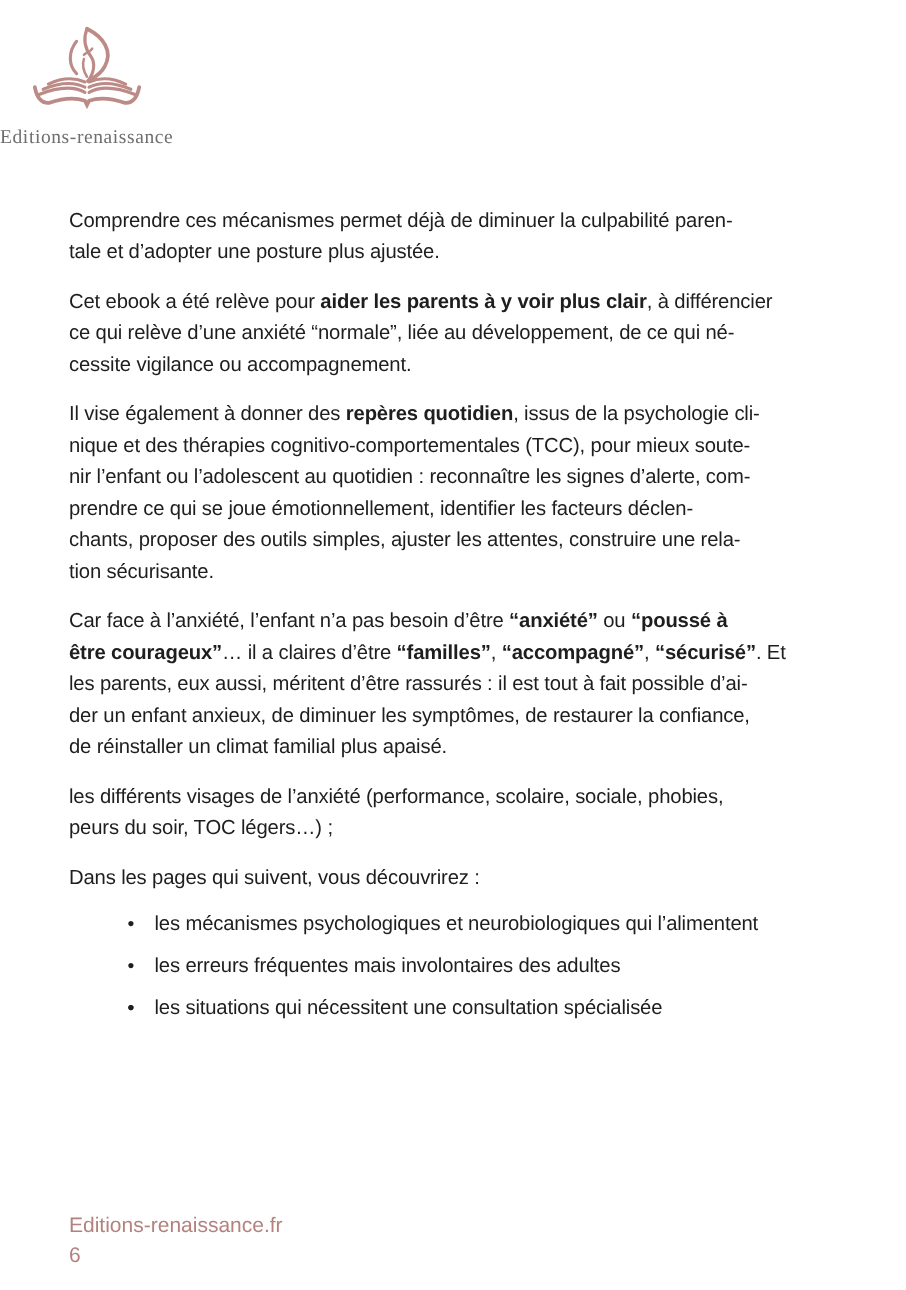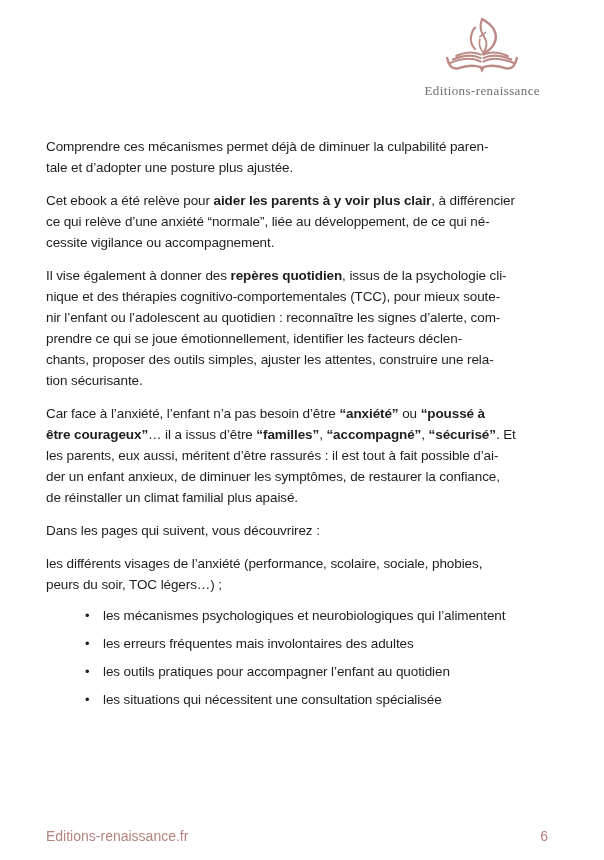--- a/index.html
+++ b/index.html
@@ -9,21 +9,21 @@
     width:604px;height:860px;
     background:#ffffff;
     overflow:hidden;
     font-family:"Liberation Sans","DejaVu Sans",sans-serif;
     color:#1e1e1e;
     font-size:13.5px;line-height:21px;
     letter-spacing:-0.1px;
   }
   
   .header{
-    display:flex;justify-content:flex-end;
+    display:flex;
     padding:15px 64px 0 0;
   }
   .brand{display:flex;flex-direction:column;align-items:center;}
   .brand svg{display:block;}
   .brand-name{
     margin-top:3px;
     font-family:"Liberation Serif","DejaVu Serif",serif;
     font-size:13px;line-height:17px;
     letter-spacing:0.4px;
     color:#6f6f6f;
@@ -51,20 +51,21 @@
   }
   .closing{margin-top:21px;}
   
   .footer{
     position:absolute;left:0;right:0;bottom:0;
     display:flex;justify-content:space-between;align-items:baseline;
     padding:0 56px 14px 46px;
     color:#b3827e;
     font-size:14px;line-height:20px;
     letter-spacing:0;
+    flex-direction:column;
   }
 </style>
 </head>
 <body>
 
 <div class="page">
 
   <div class="header">
     <div class="brand">
       <svg viewBox="0 0 120 92" width="88" height="64" aria-hidden="true">
@@ -96,32 +97,32 @@
     <p class="para"><span>Cet ebook a été relève pour </span><span class="b">aider les parents à y voir plus clair</span><span>, à différencier
 ce qui relève d’une anxiété “normale”, liée au développement, de ce qui né-
 cessite vigilance ou accompagnement.</span></p>
     <p class="para"><span>Il vise également à donner des </span><span class="b">repères quotidien</span><span>, issus de la psychologie cli-
 nique et des thérapies cognitivo-comportementales (TCC), pour mieux soute-
 nir l’enfant ou l’adolescent au quotidien : reconnaître les signes d’alerte, com-
 prendre ce qui se joue émotionnellement, identifier les facteurs déclen-
 chants, proposer des outils simples, ajuster les attentes, construire une rela-
 tion sécurisante.</span></p>
     <p class="para"><span>Car face à l’anxiété, l’enfant n’a pas besoin d’être </span><span class="b">“anxiété”</span><span> ou </span><span class="b">“poussé à
-être courageux”</span><span>… il a issus d’être </span><span class="b">“familles”</span><span>, </span><span class="b">“accompagné”</span><span>, </span><span class="b">“sécurisé”</span><span>. Et
+être courageux”</span><span>… il a claires d’être </span><span class="b">“familles”</span><span>, </span><span class="b">“accompagné”</span><span>, </span><span class="b">“sécurisé”</span><span>. Et
 les parents, eux aussi, méritent d’être rassurés : il est tout à fait possible d’ai-
 der un enfant anxieux, de diminuer les symptômes, de restaurer la confiance,
 de réinstaller un climat familial plus apaisé.</span></p>
-    <p class="para"><span>Dans les pages qui suivent, vous découvrirez :</span></p>
     <p class="para"><span>les différents visages de l’anxiété (performance, scolaire, sociale, phobies,
 peurs du soir, TOC légers…) ;</span></p>
+    <p class="para"><span>Dans les pages qui suivent, vous découvrirez :</span></p>
 
     <ul class="intro-list">
       <li><span class="dot">•</span><span>les mécanismes psychologiques et neurobiologiques qui l’alimentent</span></li>
       <li><span class="dot">•</span><span>les erreurs fréquentes mais involontaires des adultes</span></li>
-      <li><span class="dot">•</span><span>les outils pratiques pour accompagner l’enfant au quotidien</span></li>
+      <li><span class="dot">•</span></li>
       <li><span class="dot">•</span><span>les situations qui nécessitent une consultation spécialisée</span></li>
     </ul>
 
   </div>
 
   <div class="footer">
     <span>Editions-renaissance.fr</span>
     <span>6</span>
   </div>
 

